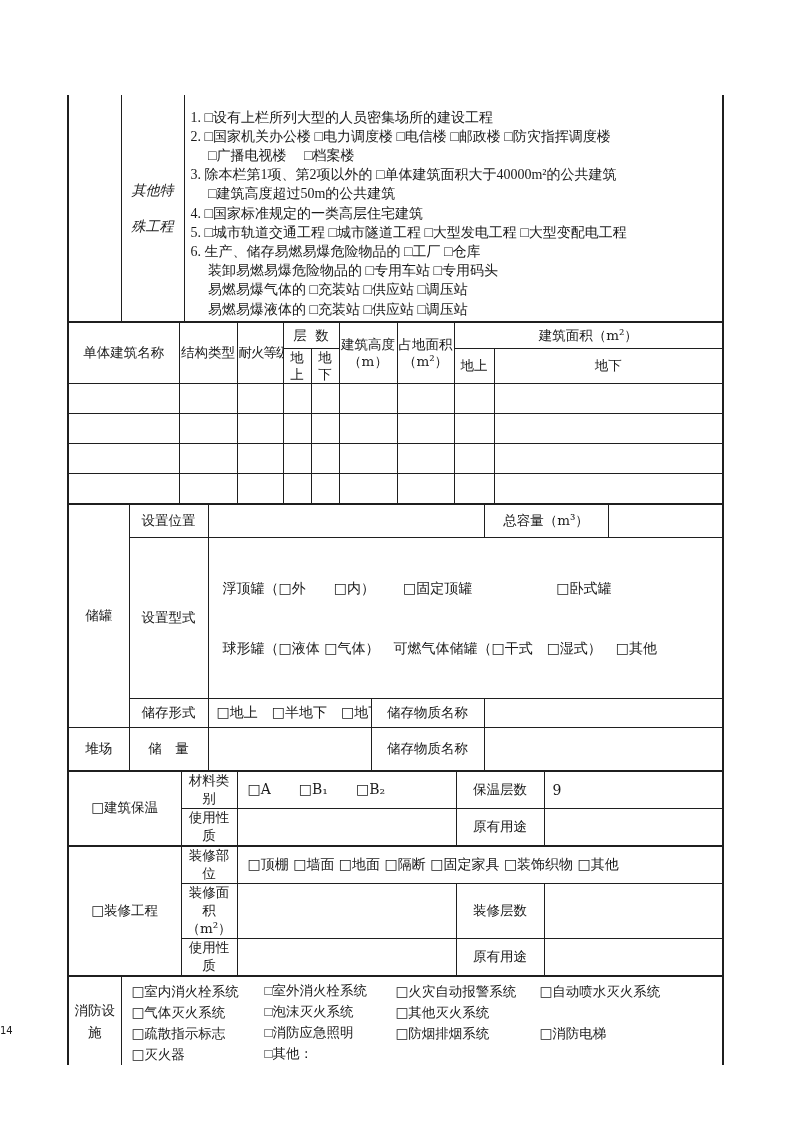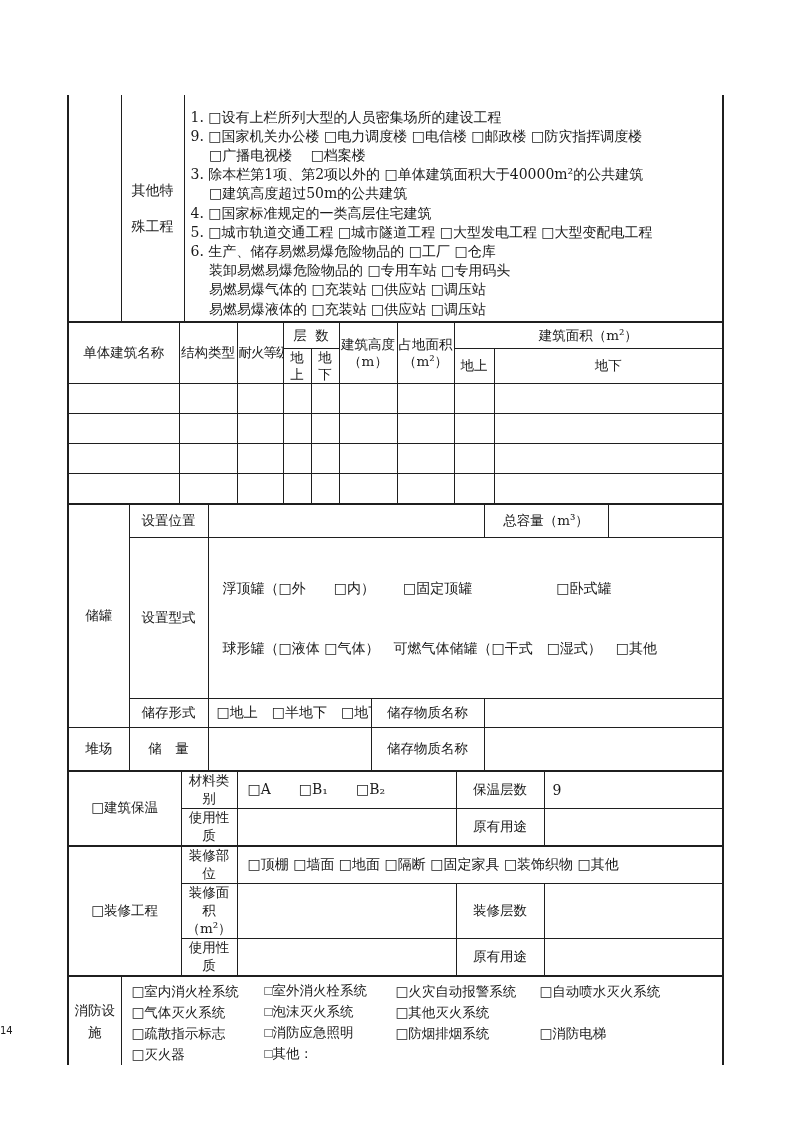--- a/index.html
+++ b/index.html
@@ -20,23 +20,23 @@
     border-right:1px solid #1f1f1f; border-bottom:1px solid #1f1f1f;
     padding:0 4px; font-size:13.5px; text-align:center; vertical-align:middle;
     overflow:hidden;
   }
   td:last-child { border-right:none; }
   .t6 td { border-bottom:none; }
   .pre { white-space:pre; }
   .preline { white-space:pre-line; }
   .left { text-align:left; }
   
-  .sp-list { padding:11px 2px 0 2px; }
+  .sp-list { padding:11px 2px 0 2px;font-family:Liberation Serif, serif; }
   .sp-line { white-space:pre; font-size:14px; line-height:19.2px; text-align:left; }
-  .sp-label { white-space:pre-line; line-height:36px; font-size:14px; }
+  .sp-label { white-space:pre-line; line-height:36px; font-size:14px;font-style:italic; }
   
   .t2 td { font-size:13.5px; padding:0 1px; line-height:17px; }
   .hdr-tight { font-size:12px; letter-spacing:-1px; white-space:nowrap; }
   
   .tank-lines { text-align:left; white-space:pre; font-size:14px; line-height:20px; padding-left:14px; }
   .opt { text-align:left; white-space:pre; font-size:14px; }
   .val { text-align:left; font-size:14px; }
   
   .ff { padding:4px 0 0 6px; }
   .ff-row { display:flex; line-height:21px; font-size:13.5px; }
@@ -63,21 +63,21 @@
           <col style="width:538px">
         </colgroup>
       <tbody>
           <tr style="height:226px">
         <td></td>
         <td class="sp-label">其他特
 殊工程</td>
         <td class="left">
           <div class="sp-list">
             <div class="sp-line">1. □设有上栏所列大型的人员密集场所的建设工程</div>
-            <div class="sp-line">9. □国家机关办公楼 □电力调度楼 □电信楼 □邮政楼 □防灾指挥调度楼</div>
+            <div class="sp-line">2. □国家机关办公楼 □电力调度楼 □电信楼 □邮政楼 □防灾指挥调度楼</div>
             <div class="sp-line">　 □广播电视楼　 □档案楼</div>
             <div class="sp-line">3. 除本栏第1项、第2项以外的 □单体建筑面积大于40000m²的公共建筑</div>
             <div class="sp-line">　 □建筑高度超过50m的公共建筑</div>
             <div class="sp-line">4. □国家标准规定的一类高层住宅建筑</div>
             <div class="sp-line">5. □城市轨道交通工程 □城市隧道工程 □大型发电工程 □大型变配电工程</div>
             <div class="sp-line">6. 生产、储存易燃易爆危险物品的 □工厂 □仓库</div>
             <div class="sp-line">　 装卸易燃易爆危险物品的 □专用车站 □专用码头</div>
             <div class="sp-line">　 易燃易爆气体的 □充装站 □供应站 □调压站</div>
             <div class="sp-line">　 易燃易爆液体的 □充装站 □供应站 □调压站</div>
           </div>

